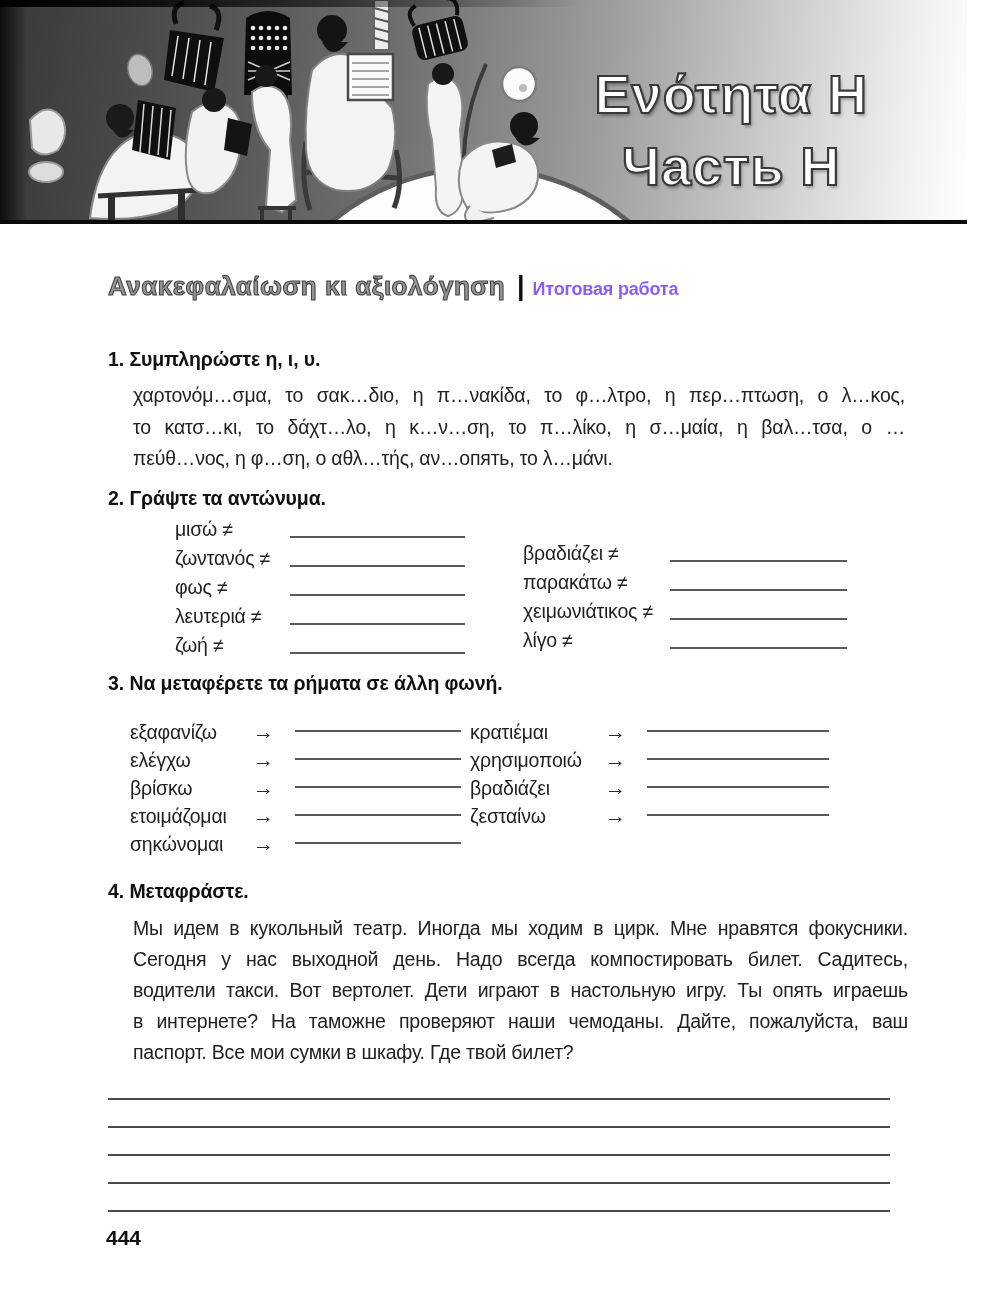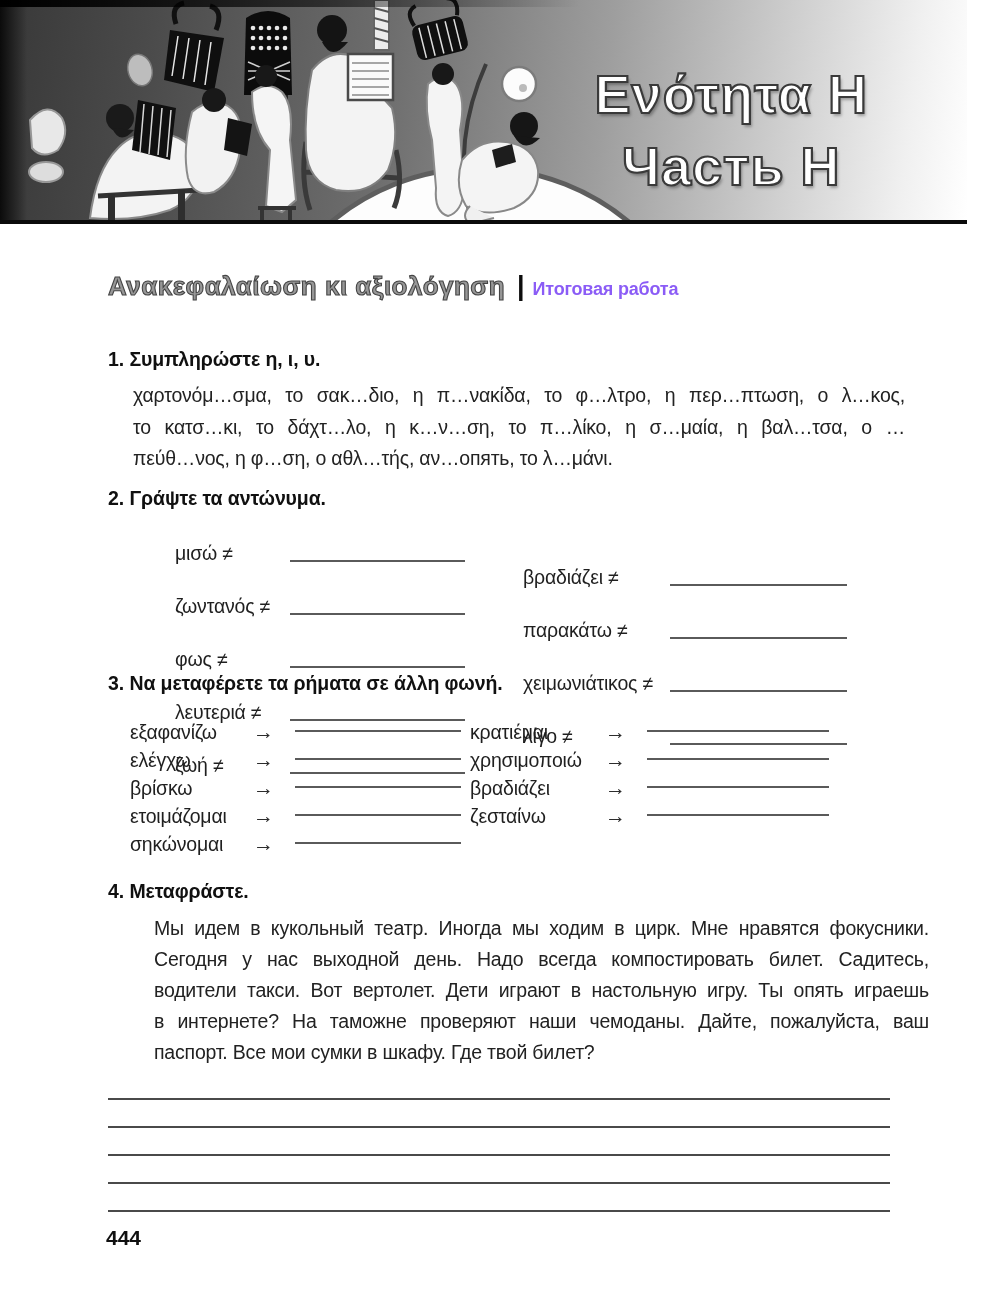--- a/index.html
+++ b/index.html
@@ -32,40 +32,40 @@
   .jline { text-align:justify; text-align-last:justify; }
   .jline.last { text-align-last:left; }
 
   .ex1 { position:absolute; top:348px; left:108px; width:800px; }
   .ex1-text { margin:9px 0 0 25px; width:772px; line-height:31.5px; }
 
   .ex2-heading { position:absolute; top:487px; left:108px; }
   .col { position:absolute; }
   .ex2-col-left  { top:512px; left:175px; }
   .ex2-col-right { top:536px; left:523px; }
-  .pair-row { display:flex; align-items:flex-end; height:29px; font-size:19.5px; letter-spacing:-0.2px;margin-top:24px; }
+  .pair-row { display:flex; align-items:flex-end; height:29px; font-size:19.5px; letter-spacing:-0.2px; }
   .ex2-col-left  .pair-label { width:115px; }
   .ex2-col-right .pair-label { width:147px; }
   .neq { margin-left:0; }
   .blank { border-bottom:2px solid #5a5a5a; margin-bottom:3px; }
   .ex2-col-left  .blank { width:175px; }
   .ex2-col-right .blank { width:177px; }
 
   .ex3-heading { position:absolute; top:672px; left:108px; }
   .ex3-col-left  { top:718px; left:130px; }
   .ex3-col-right { top:718px; left:470px; }
   .verb-row { display:flex; align-items:center; height:28px; font-size:19.5px; letter-spacing:-0.2px; }
   .ex3-col-left  .verb { width:123px; }
   .ex3-col-right .verb { width:135px; }
   .arrow { width:30px; font-size:21px; color:#2c2c2c; margin-right:12px; }
   .ex3-col-left  .blank { width:166px; }
   .ex3-col-right .blank { width:182px; }
 
   .ex4-heading { position:absolute; top:880px; left:108px; }
-  .ex4-text { position:absolute; top:913px; left:133px; width:775px; line-height:31px;margin-left:21px; }
+  .ex4-text { position:absolute; top:913px; left:133px; width:775px; line-height:31px; }
 
   .answer-lines { position:absolute; top:1072px; left:108px; width:782px; }
   .answer-line { height:26px; border-bottom:2.5px solid #4a4a4a; }
 
   .page-number { position:absolute; top:1226px; left:106px; font-size:21px; font-weight:bold; color:#101010; }
 </style>
 </head>
 <body>
 
 <div class="page">

